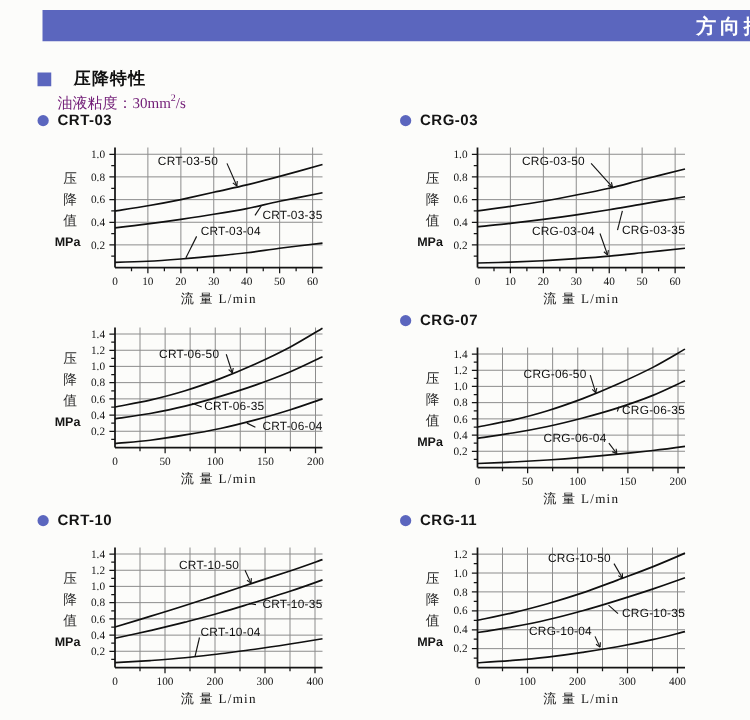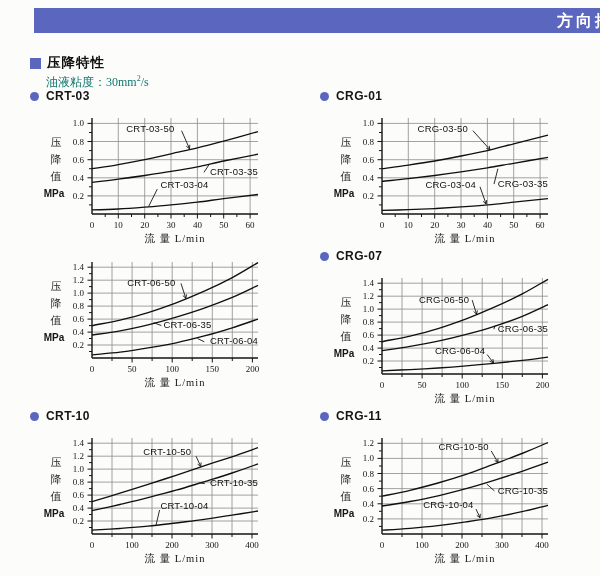--- a/index.html
+++ b/index.html
@@ -1,25 +1,25 @@
 <!DOCTYPE html>
 <html style="--accent: #5b66be;"><head>
 <meta charset="utf-8">
 <style>
   html,body{margin:0;padding:0;}
   .page{position:relative;width:600px;height:576px;background:#fcfcfa;overflow:hidden;
         font-family:"Liberation Sans",sans-serif;}
   .header-bar{position:absolute;left:34px;right:0;top:8px;height:25px;background:var(--accent,#5b66be);}
   .bar-title{position:absolute;right:-14px;top:3px;color:#ffffff;font-weight:bold;font-size:16px;
              letter-spacing:3px;white-space:nowrap;}
-  .section-head{position:absolute;left:30px;top:54px;display:flex;align-items:center;gap:6px;}
+  .section-head{position:absolute;left:30px;top:54px;display:flex;align-items:center;gap:18px;}
   .sq{width:11px;height:11px;background:var(--accent,#5b66be);}
   .section-title{font-weight:bold;font-size:13.5px;color:#101010;letter-spacing:1px;}
   .subtitle{position:absolute;left:46px;top:74px;font-family:"Liberation Serif",serif;
-            font-size:12px;color:#0f766e;}
+            font-size:12px;color:#701a75;}
   .subtitle sup{font-size:8px;}
   .charts{position:absolute;left:0;top:0;width:540px;height:576px;}
   .panel{position:absolute;width:288px;}
   .panel-title{display:flex;align-items:center;gap:7px;height:16px;}
   .dot{width:9px;height:9px;border-radius:50%;background:var(--accent,#5b66be);}
   .panel-title .pt{font-weight:bold;font-size:12px;color:#141414;letter-spacing:0.4px;}
   svg.chart{display:block;margin-top:6px;}
   .tick{font:9px "Liberation Serif",serif;fill:#151515;}
   .ylab{font:11px "Liberation Serif",serif;fill:#2a2a2a;}
   .yunit{font:bold 10px "Liberation Sans",sans-serif;fill:#151515;}
@@ -106,21 +106,21 @@
           <line x1="159.5" y1="38.8" x2="156.3" y2="36.3" stroke="#141414" stroke-width="0.9"></line>
           <text x="228.0" y="65.1" class="clabel" text-anchor="end">CRT-03-35</text>
           <path d="M174.0,62.3 L179.3,54.2" fill="none" stroke="#141414" stroke-width="0.9"></path>
           <text x="130.5" y="77.7" class="clabel" text-anchor="start">CRT-03-04</text>
           <path d="M127.3,79.1 L118.7,96.3" fill="none" stroke="#141414" stroke-width="0.9"></path>
         </svg>
       </div>
       <div class="panel" style="left: 320px; top: 88px;">
         <div class="panel-title">
           <span class="dot"></span>
-          <span class="pt">CRG-01</span>
+          <span class="pt">CRG-03</span>
         </div>
         <svg width="274" height="136" class="chart">
           <line x1="88.3" y1="8.0" x2="88.3" y2="104.0" stroke="#8c8c8c" stroke-width="0.8"></line>
           <line x1="114.7" y1="8.0" x2="114.7" y2="104.0" stroke="#8c8c8c" stroke-width="0.8"></line>
           <line x1="141.0" y1="8.0" x2="141.0" y2="104.0" stroke="#8c8c8c" stroke-width="0.8"></line>
           <line x1="167.4" y1="8.0" x2="167.4" y2="104.0" stroke="#8c8c8c" stroke-width="0.8"></line>
           <line x1="193.7" y1="8.0" x2="193.7" y2="104.0" stroke="#8c8c8c" stroke-width="0.8"></line>
           <line x1="220.1" y1="8.0" x2="220.1" y2="104.0" stroke="#8c8c8c" stroke-width="0.8"></line>
           <line x1="62.0" y1="85.9" x2="228.0" y2="85.9" stroke="#8c8c8c" stroke-width="0.8"></line>
           <line x1="62.0" y1="67.8" x2="228.0" y2="67.8" stroke="#8c8c8c" stroke-width="0.8"></line>

